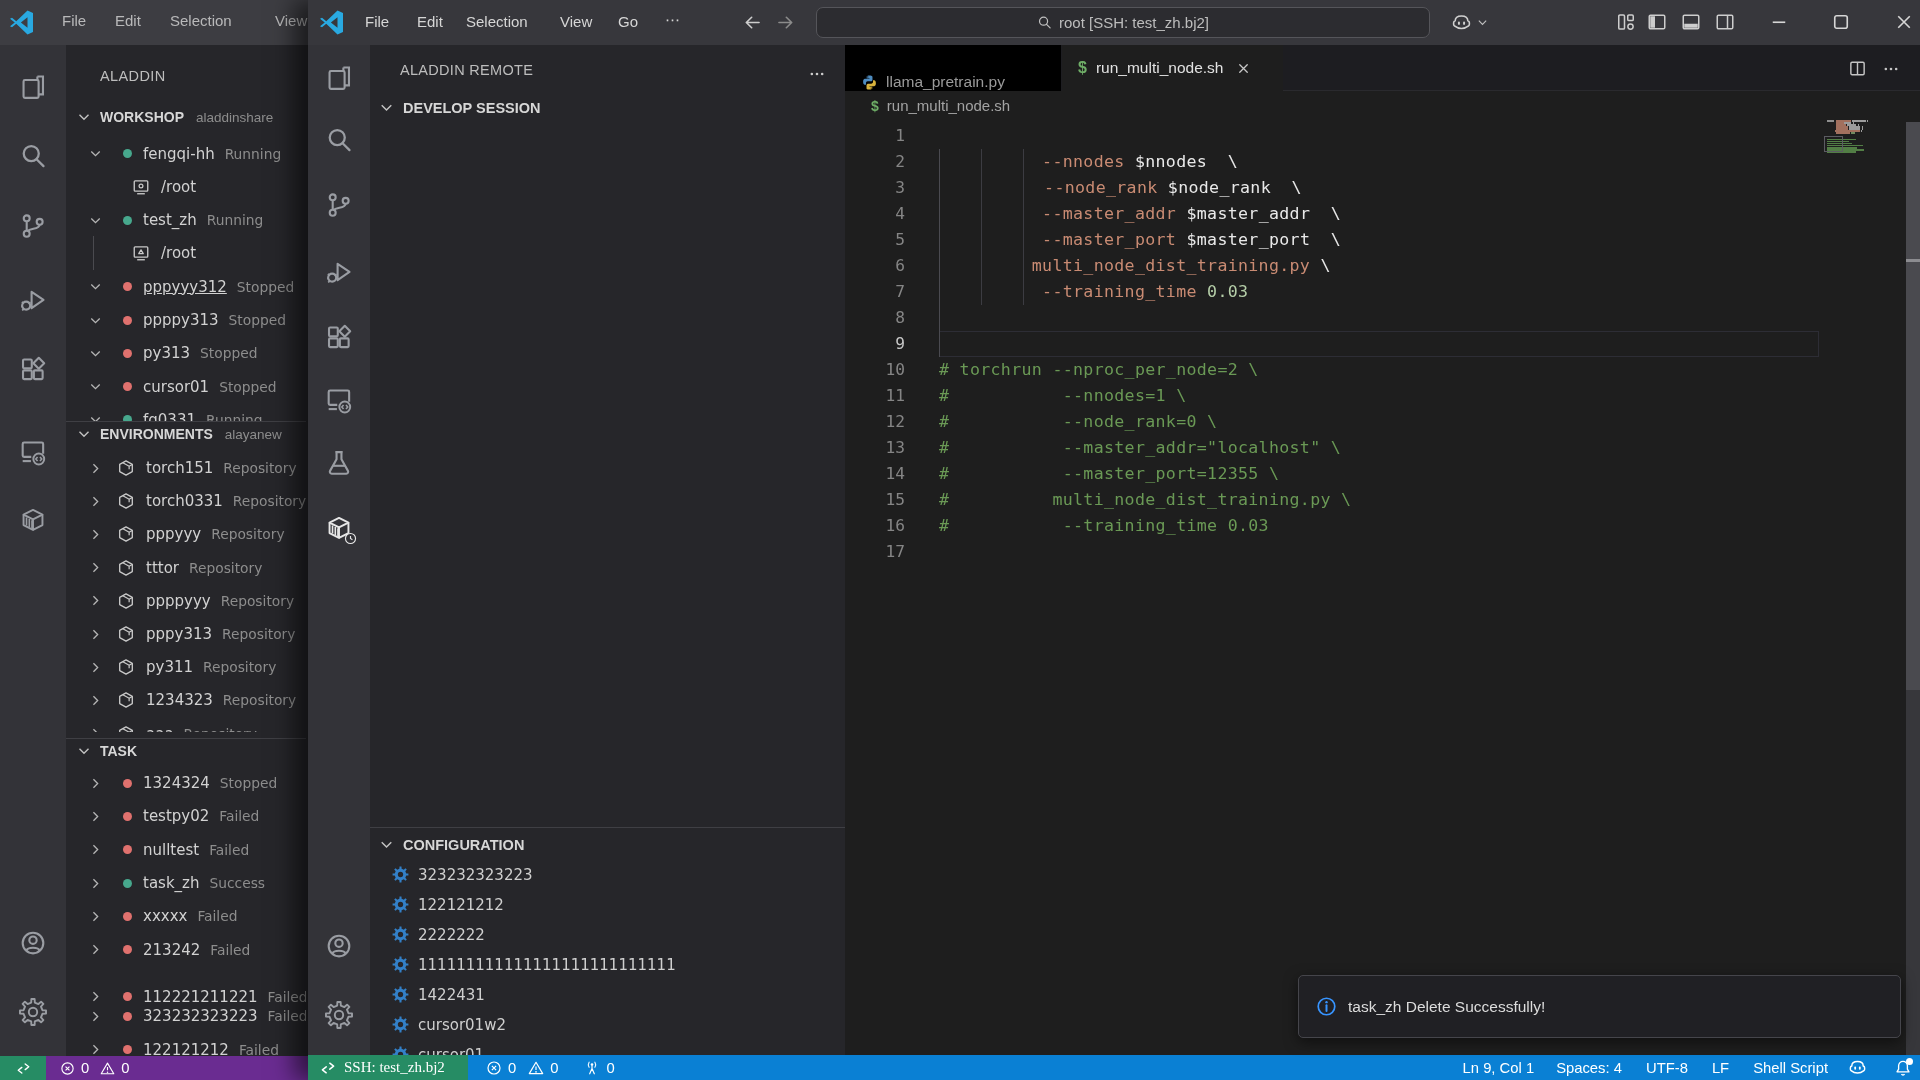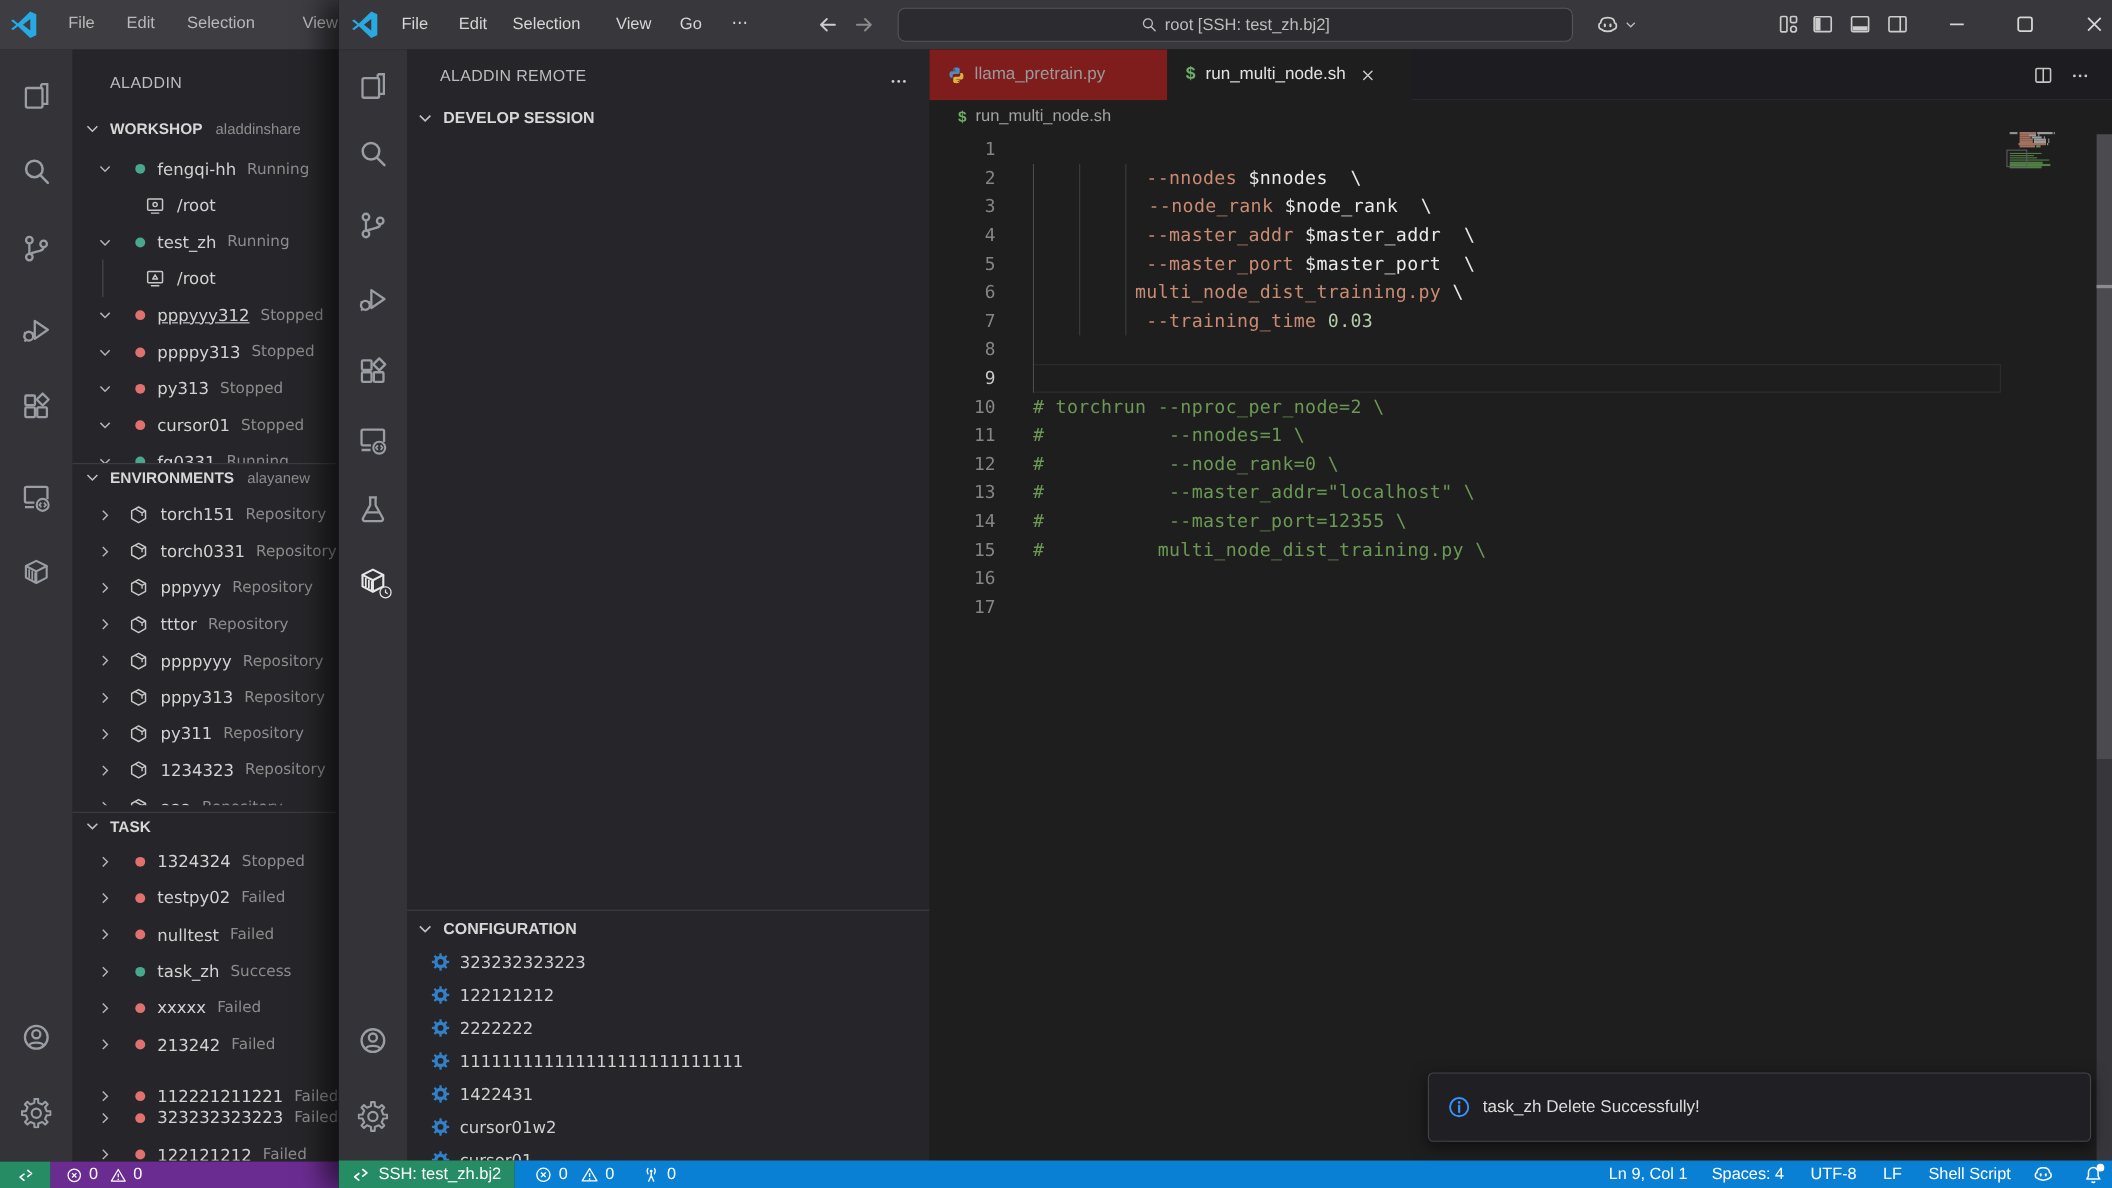--- a/index.html
+++ b/index.html
@@ -653,21 +653,21 @@
               </svg></span><span class="tree-name" style="margin-left: 9px; color: rgb(207, 207, 207);">cursor01w2</span></div>
           <div class="tree-row" style="top: 994.5px; width: 475px; height: 30px;"><span style="display: flex; flex: 0 0 auto; color: rgb(51, 128, 200); margin-left: 22px;"><svg width="17" height="17">
                 <use href="#i-gear"></use>
               </svg></span><span class="tree-name" style="margin-left: 9px; color: rgb(207, 207, 207);">cursor01</span></div>
         </div>
     </div>
 
     <div class="abs" style="left:537px;top:45px;width:1075px;height:1011px;background:#1e1e1e;">
 
       <div class="abs" style="left:0;top:0;width:1075px;height:46px;background:#1d1d21;border-bottom:1px solid #2a2a2e;box-sizing:border-box;"></div>
-      <div class="abs" style="left:0;top:0;width:217px;height:46px;background:#7f1d1d;display:flex;align-items:center;padding-left:16px;box-sizing:border-box;border-right:1px solid #1d1d21;">
+      <div class="abs" style="left:0;top:0;width:217px;height:46px;background:#000000;display:flex;align-items:flex-end;padding-left:16px;box-sizing:border-box;border-right:1px solid #1d1d21;">
         <span style="display:flex;">
             <svg width="17" height="17">
               <use href="#i-python"></use>
             </svg>
           </span>
         <span style="margin-left:8px;font-size:15.5px;color:#9a9a9a;">llama_pretrain.py</span>
       </div>
       <div class="abs" style="left:217px;top:0;width:221px;height:46px;background:#1e1e1e;display:flex;align-items:center;padding-left:16px;box-sizing:border-box;">
         <span style="font-size:16px;font-weight:bold;color:#6fae67;">$</span>
         <span style="margin-left:9px;font-size:15.5px;color:#e2e2e2;">run_multi_node.sh</span>
@@ -721,20 +721,21 @@
           <div class="code-line" style="left: 94px; top: 338px;"><span class="tk-c">#           --nnodes=1 \</span></div>
           <div class="gutter-num" style="left: 0px; top: 364px;">12</div>
           <div class="code-line" style="left: 94px; top: 364px;"><span class="tk-c">#           --node_rank=0 \</span></div>
           <div class="gutter-num" style="left: 0px; top: 390px;">13</div>
           <div class="code-line" style="left: 94px; top: 390px;"><span class="tk-c">#           --master_addr="localhost" \</span></div>
           <div class="gutter-num" style="left: 0px; top: 416px;">14</div>
           <div class="code-line" style="left: 94px; top: 416px;"><span class="tk-c">#           --master_port=12355 \</span></div>
           <div class="gutter-num" style="left: 0px; top: 442px;">15</div>
           <div class="code-line" style="left: 94px; top: 442px;"><span class="tk-c">#          multi_node_dist_training.py \</span></div>
           <div class="gutter-num" style="left: 0px; top: 468px;">16</div>
+          <div class="code-line" style="left: 94px; top: 468px;"><span class="tk-c">#           --training_time 0.03</span></div>
           <div class="gutter-num" style="left: 0px; top: 494px;">17</div>
           <div class="code-line" style="left: 94px; top: 494px;"></div>
         </div>
 
       <div class="abs" id="minimap" style="left:982px;top:75px;width:90px;height:120px;">
           <div class="abs" style="left: 0px; top: 0px; width: 7.36px; height: 1.5px; background: rgb(143, 143, 143);"></div>
           <div class="abs" style="left: 9.2px; top: 0px; width: 14.72px; height: 1.5px; background: rgb(162, 112, 94);"></div>
           <div class="abs" style="left: 24.84px; top: 0px; width: 13.8px; height: 1.5px; background: rgb(156, 156, 156);"></div>
           <div class="abs" style="left: 40.48px; top: 0px; width: 0.92px; height: 1.5px; background: rgb(156, 156, 156);"></div>
           <div class="abs" style="left: 9.2px; top: 2.08px; width: 7.36px; height: 1.5px; background: rgb(162, 112, 94);"></div>
@@ -767,21 +768,21 @@
       <div class="abs" style="left:1061px;top:214px;width:14px;height:3px;background:#8c8c90;"></div>
       <div class="abs" style="left:1061px;top:645px;width:14px;height:366px;background:#37373b;"></div>
     </div>
 
     <div class="abs" style="left:0;top:1055px;width:160px;height:25px;background:#268c64;display:flex;align-items:center;padding-left:12px;box-sizing:border-box;gap:8px;">
       <span style="color:#fff;display:flex;">
           <svg width="16" height="16">
             <use href="#i-remote-sm"></use>
           </svg>
         </span>
-      <span style="color:#fff;font-size:15px;">SSH: test_zh.bj2</span>
+      <span style="color:#fff;font-size:15px;font-family:Liberation Serif, serif;">SSH: test_zh.bj2</span>
     </div>
     <div class="abs" style="left:160px;top:1055px;width:1452px;height:25px;background:#0a80d4;display:flex;align-items:center;">
       <div class="statusbar-item" style="margin-left:18px;">
         <span style="display:flex;">
             <svg width="16" height="16">
               <use href="#i-error"></use>
             </svg>
           </span>
         <span>0</span>
         <span style="display:flex;margin-left:6px;">

